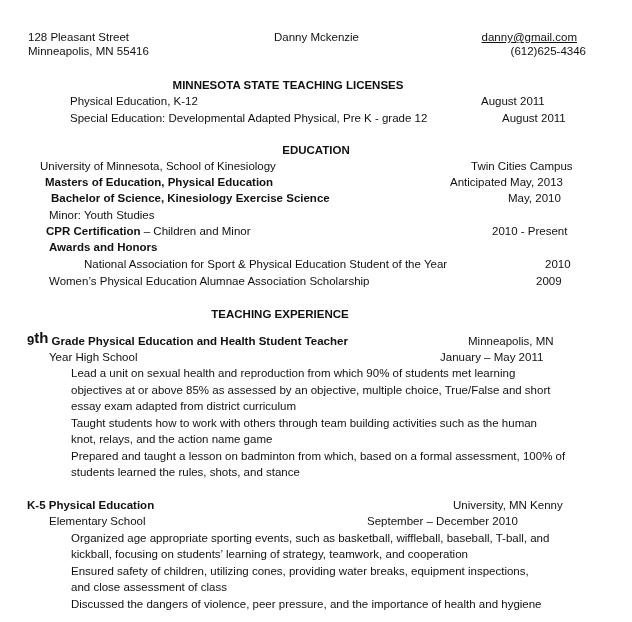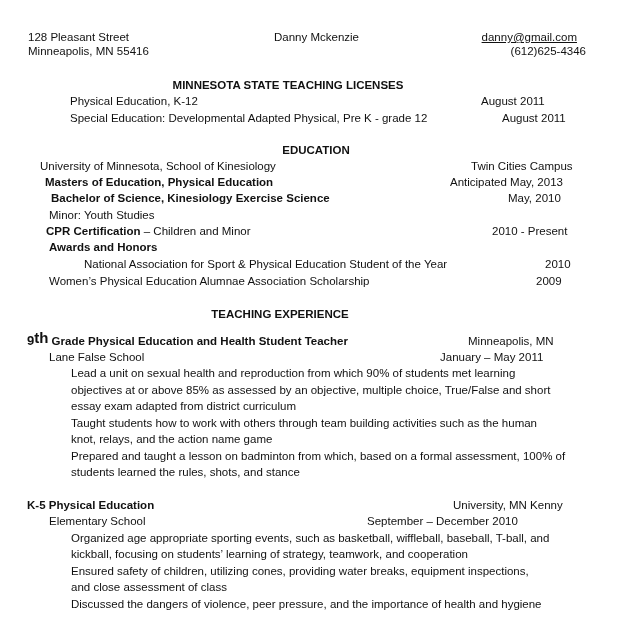--- a/index.html
+++ b/index.html
@@ -46,21 +46,21 @@
 <div class="t" style="left:49px; top:273px;">Women’s Physical Education Alumnae Association Scholarship</div>
 <div class="t" style="left:536px; top:273px;">2009</div>
 
 <div class="t b c" style="left:0; width:560px; top:306px;">TEACHING EXPERIENCE</div>
 
 <div class="t b" style="left:27px; top:333px;">
   <span class="big9">9</span><sup>th</sup>
   <span>Grade Physical Education and Health Student Teacher</span>
 </div>
 <div class="t" style="left:468px; top:333px;">Minneapolis, MN</div>
-<div class="t" style="left:49px; top:349px;">Lane False School</div>
+<div class="t" style="left:49px; top:349px;">Year High School</div>
 <div class="t" style="left:440px; top:349px;">January – May 2011</div>
 <div class="t" style="left:71px; top:365px;">Lead a unit on sexual health and reproduction from which 90% of students met learning</div>
 <div class="t" style="left:71px; top:382px;">objectives at or above 85% as assessed by an objective, multiple choice, True/False and short</div>
 <div class="t" style="left:71px; top:398px;">essay exam adapted from district curriculum</div>
 <div class="t" style="left:71px; top:415px;">Taught students how to work with others through team building activities such as the human</div>
 <div class="t" style="left:71px; top:431px;">knot, relays, and the action name game</div>
 <div class="t" style="left:71px; top:448px;">Prepared and taught a lesson on badminton from which, based on a formal assessment, 100% of</div>
 <div class="t" style="left:71px; top:464px;">students learned the rules, shots, and stance</div>
 
 <div class="t b" style="left:27px; top:497px;">K-5 Physical Education</div>

